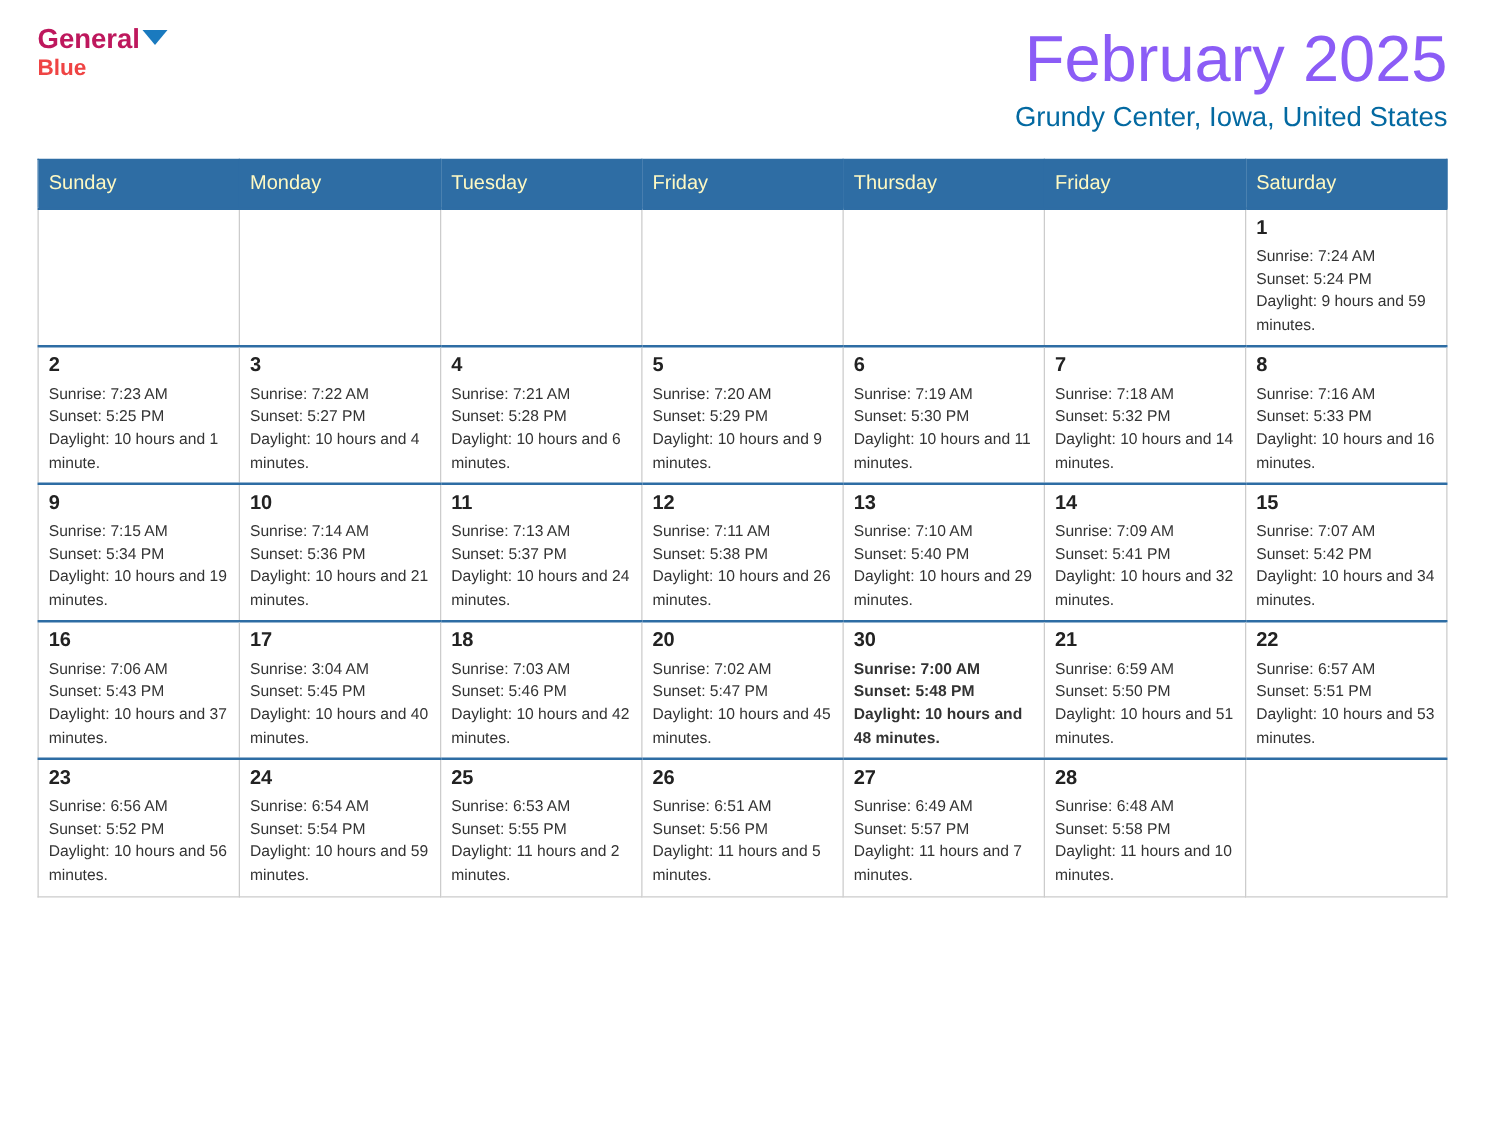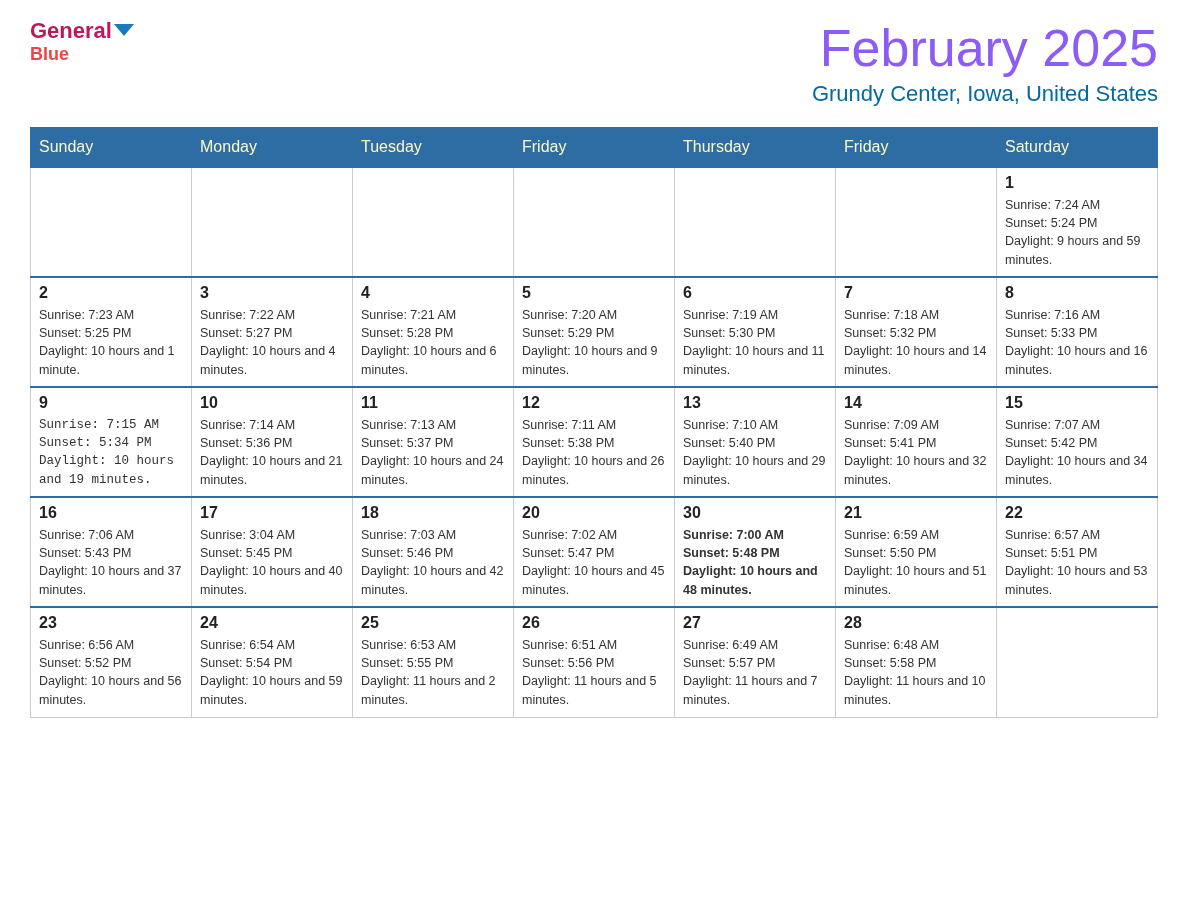--- a/index.html
+++ b/index.html
@@ -183,21 +183,21 @@
         <td>
           <span class="day-number">8</span>
           <div class="day-info" style="white-space: pre-line;">Sunrise: 7:16 AM
 Sunset: 5:33 PM
 Daylight: 10 hours and 16 minutes.</div>
         </td>
       </tr>
       <tr class="week-row">
         <td>
           <span class="day-number">9</span>
-          <div class="day-info" style="white-space: pre-line; font-family: Liberation Mono, monospace;">Sunrise: 7:15 AM
+          <div class="day-info" style="white-space: pre-line;">Sunrise: 7:15 AM
 Sunset: 5:34 PM
 Daylight: 10 hours and 19 minutes.</div>
         </td>
         <td>
           <span class="day-number">10</span>
           <div class="day-info" style="white-space: pre-line;">Sunrise: 7:14 AM
 Sunset: 5:36 PM
 Daylight: 10 hours and 21 minutes.</div>
         </td>
         <td>

